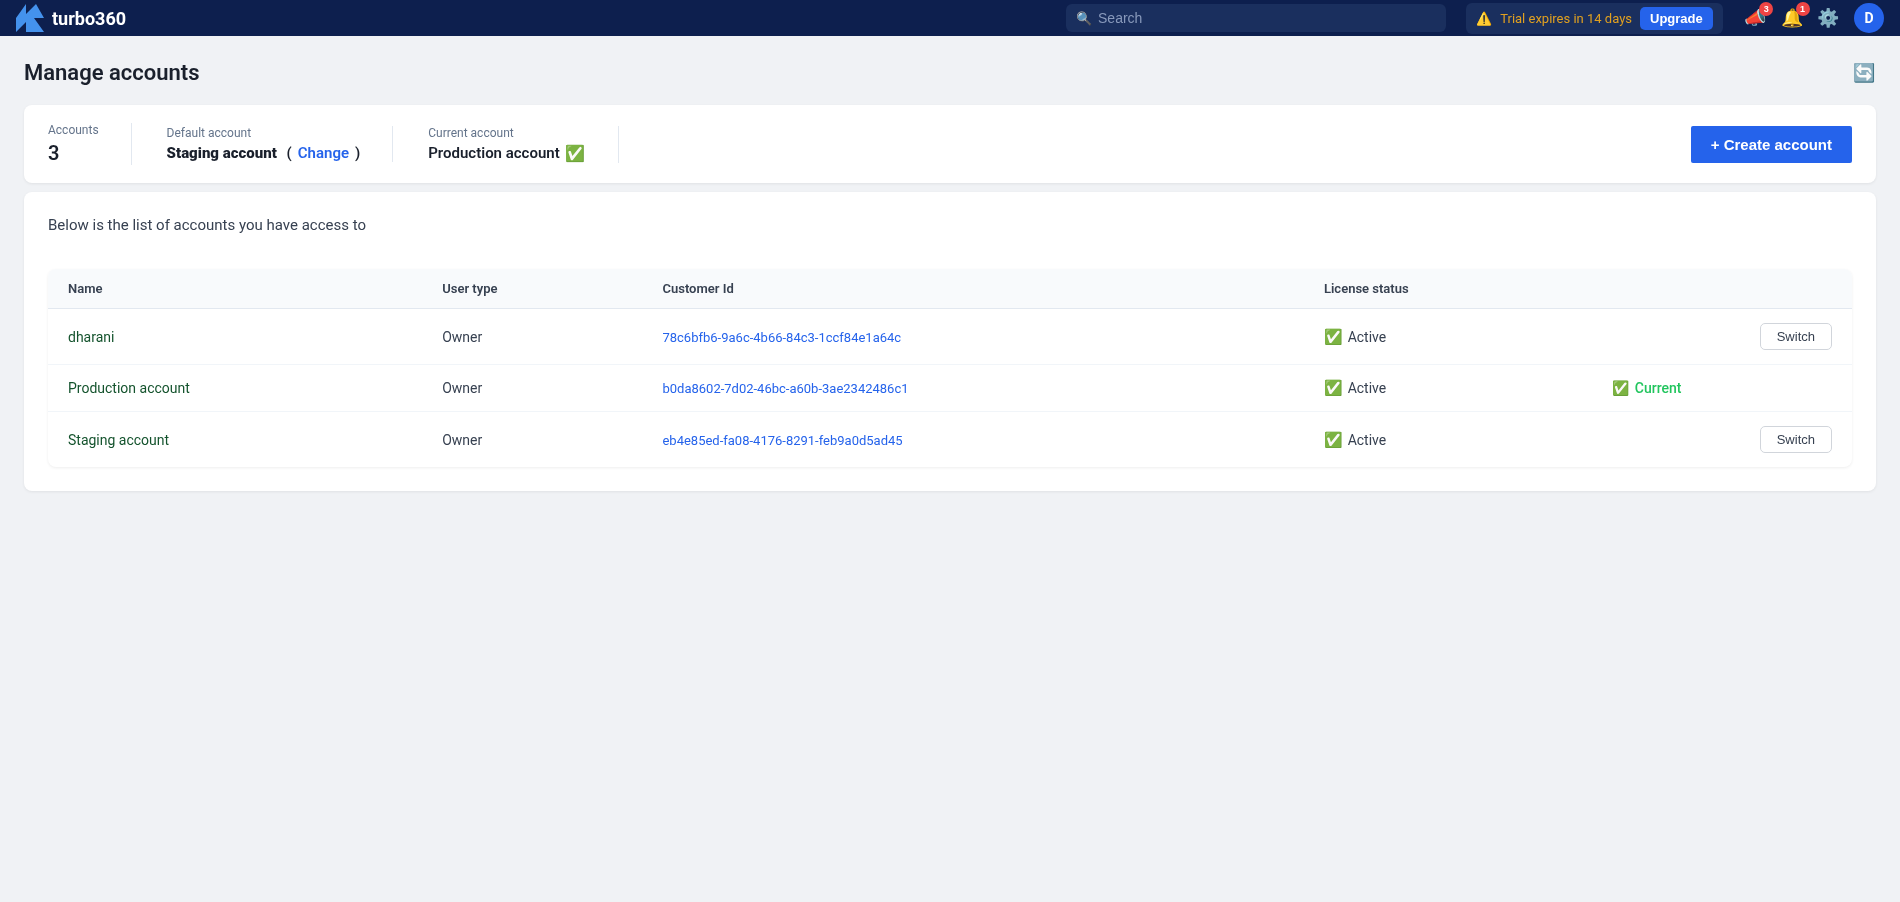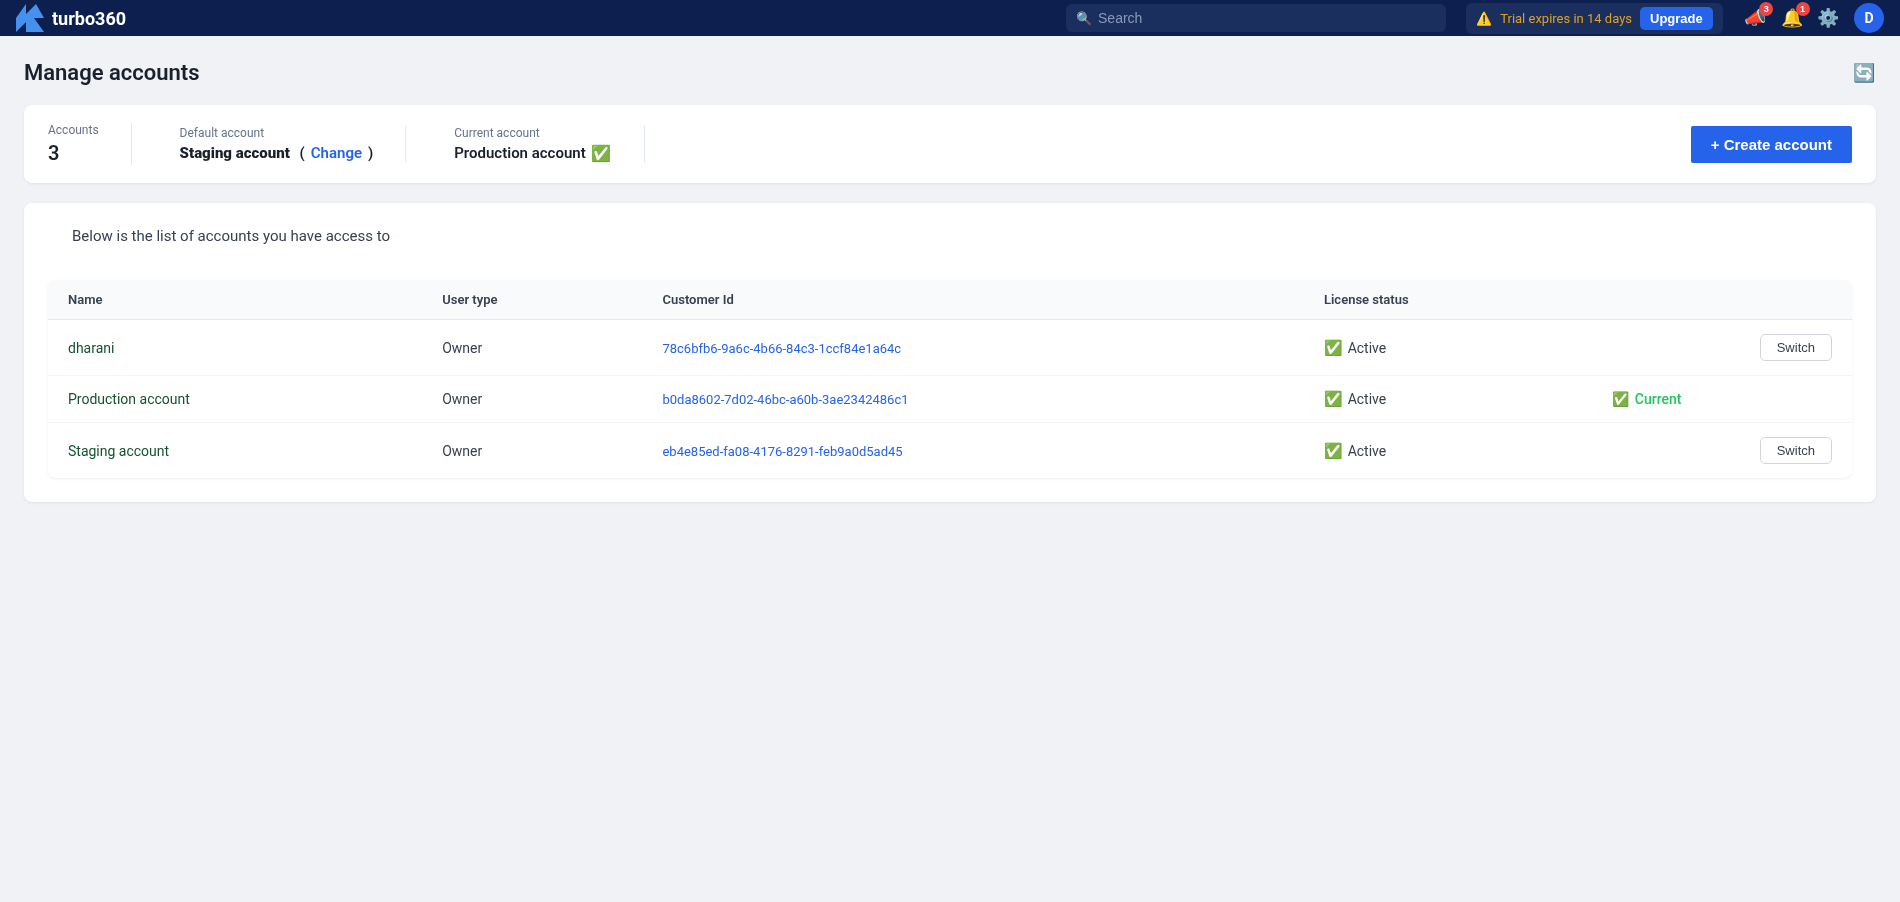--- a/index.html
+++ b/index.html
@@ -144,23 +144,23 @@
       font-size: 18px;
     }
 
     
     .info-bar {
       background: white;
       border-radius: 8px;
       display: flex;
       align-items: center;
       padding: 18px 24px;
-      margin-bottom: 20px;
+      margin-bottom: 9px;
       box-shadow: 0 1px 3px rgba(0,0,0,0.07);
-      gap: 16px;
+      gap: 3px;
     }
     .info-section {
       padding-right: 32px;
       border-right: 1px solid #e2e8f0;
       margin-right: 32px;
     }
     .info-section:last-child {
       border-right: none;
       margin-right: 0;
     }
@@ -205,21 +205,20 @@
       align-items: center;
       gap: 6px;
       white-space: nowrap;
     }
 
     
     .subheader {
       font-size: 15px;
       color: #374151;
       margin-bottom: 16px;
-      margin-left: 24px;
     }
 
     
     .table-wrapper {
       background: white;
       border-radius: 8px;
       box-shadow: 0 1px 3px rgba(0,0,0,0.07);
       overflow: hidden;
     }
     table {

